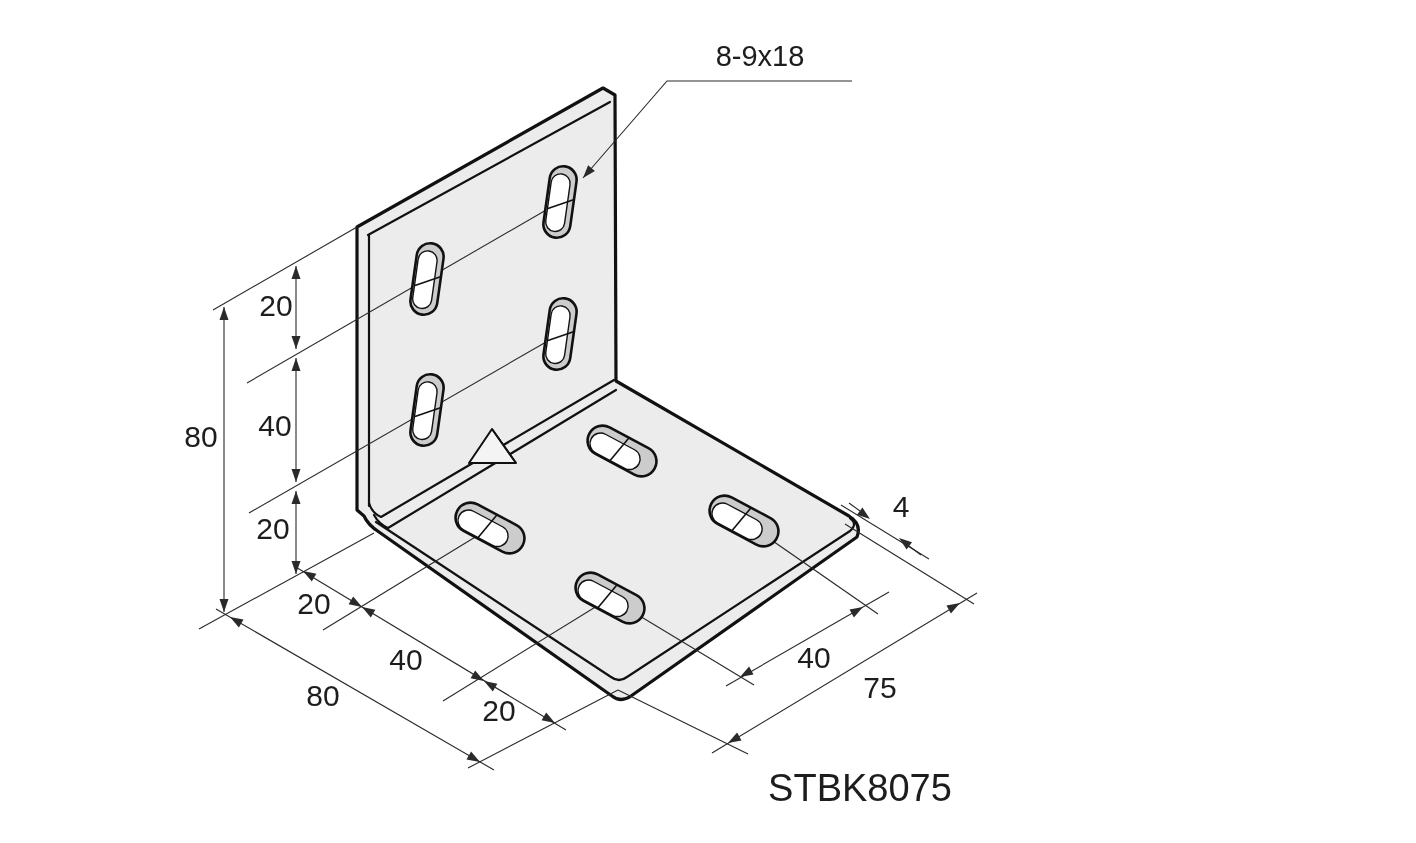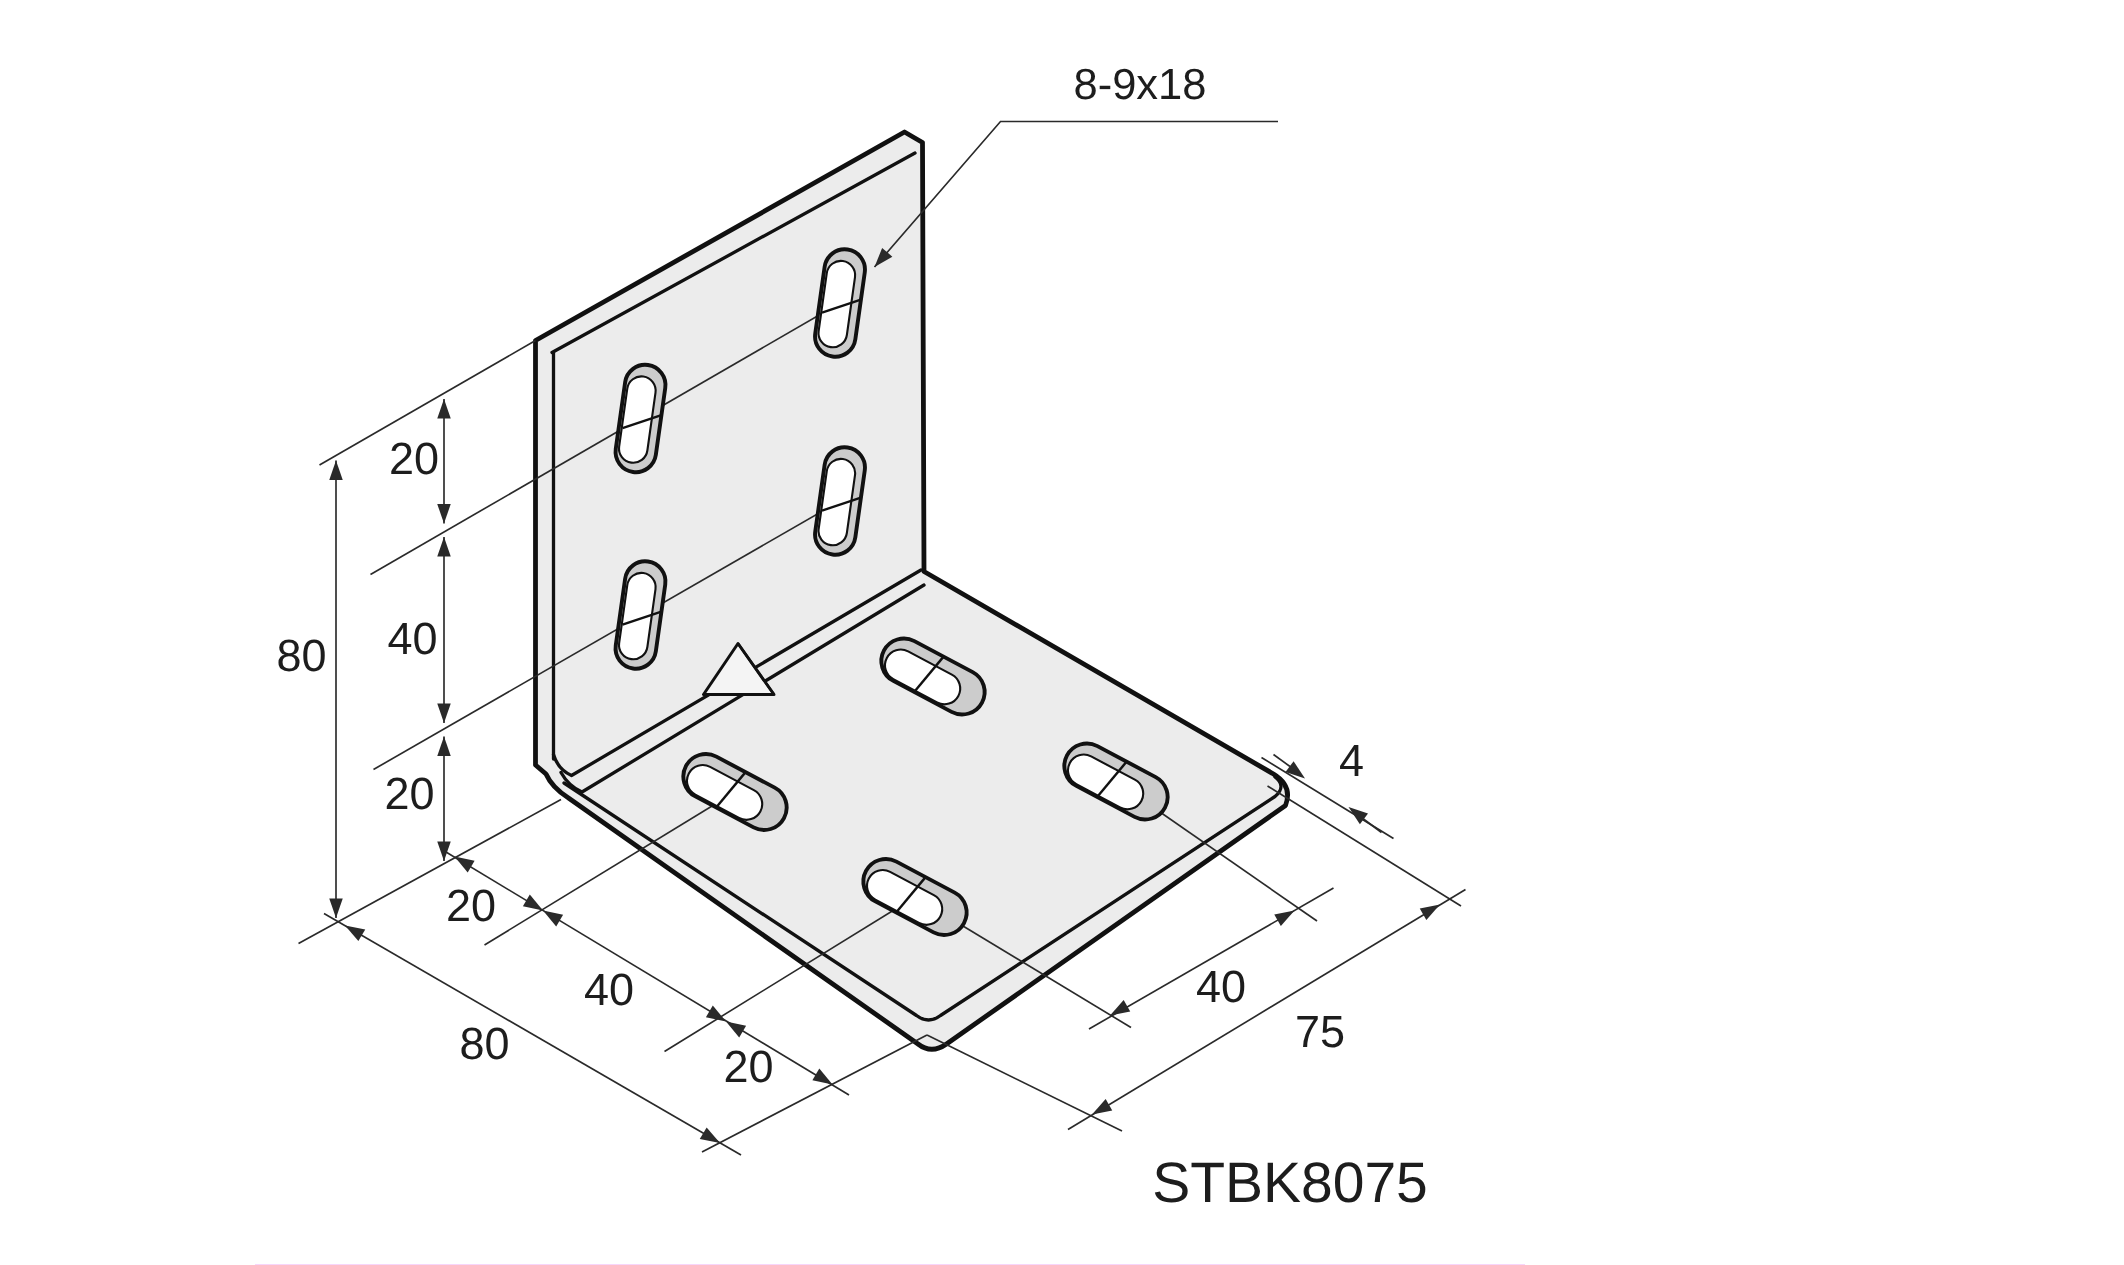--- a/index.html
+++ b/index.html
@@ -8,21 +8,21 @@
     background: #ffffff;
     width: 1416px;
     height: 843px;
     overflow: hidden;
     font-family: "Liberation Sans", sans-serif;
   }
   #stage {
     position: relative;
     width: 1272px;
     height: 843px;
-    background: #d946ef;
+    background: #a16207;
   }
   svg { display: block; }
   .dim-text {
     font-family: "Liberation Sans", "DejaVu Sans", sans-serif;
     font-size: 30px;
     fill: #1d1d1d;
   }
   .part-number-text {
     font-family: "Liberation Sans", "DejaVu Sans", sans-serif;
     font-size: 38px;

